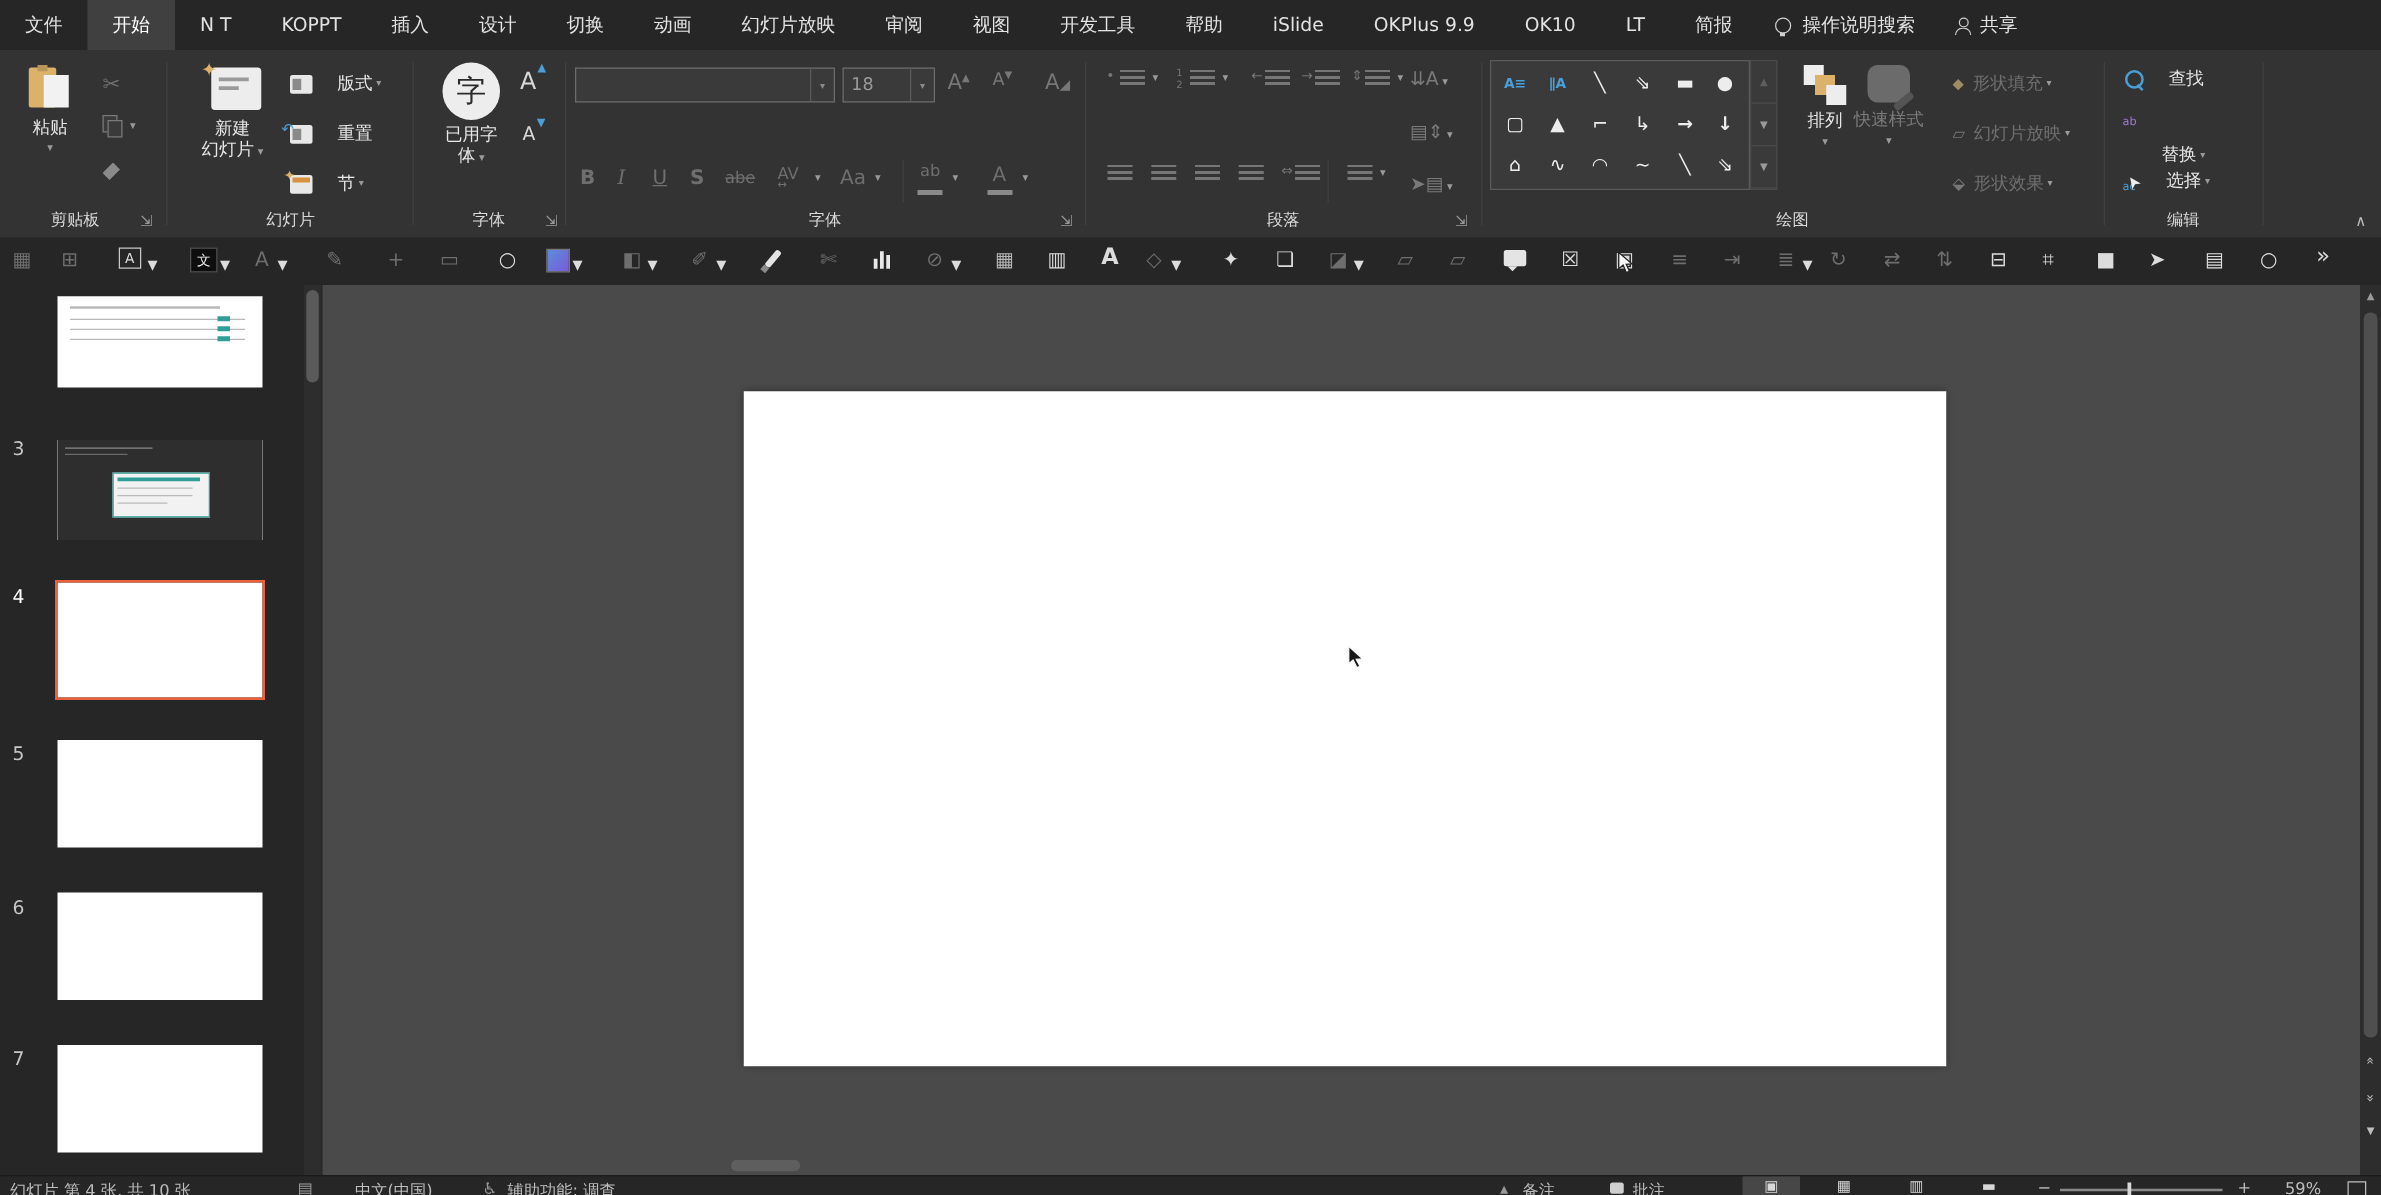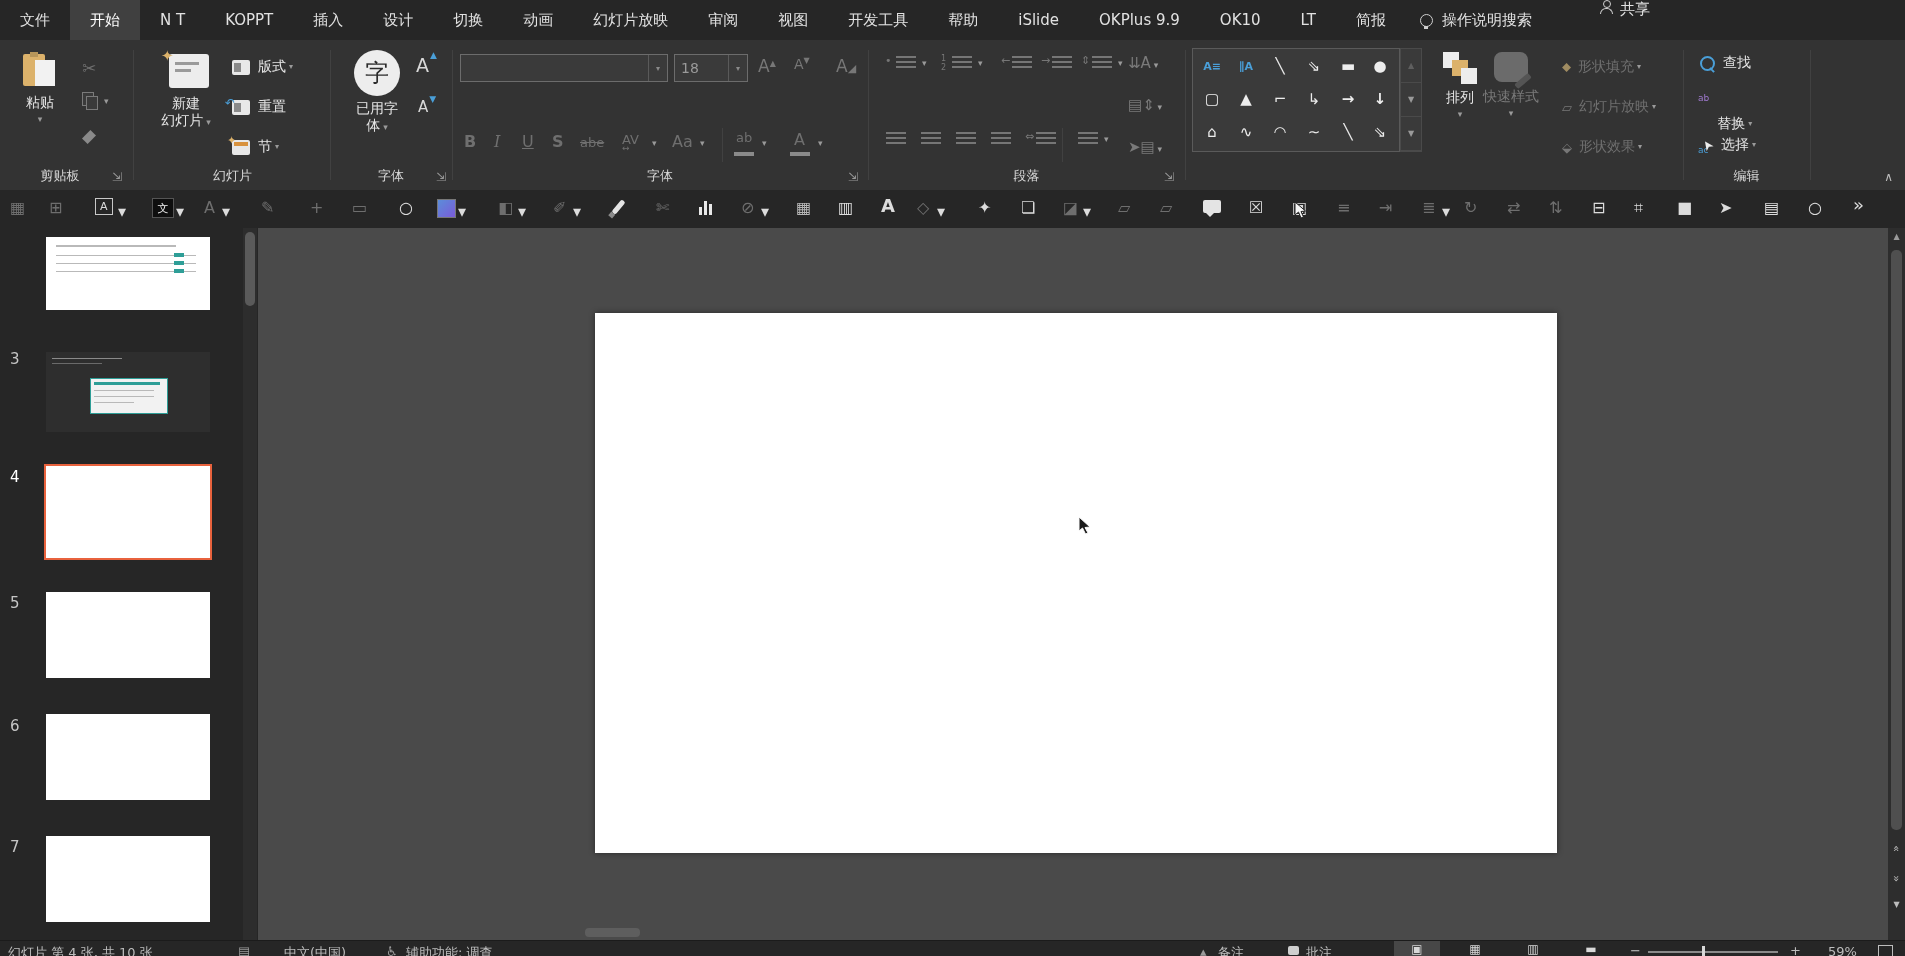--- a/index.html
+++ b/index.html
@@ -10,33 +10,33 @@
     -webkit-font-smoothing:antialiased;
   }
   .abs{position:absolute;}
   
   .menubar{position:absolute;top:0;left:0;width:1905px;height:40px;background:#262626;display:flex;align-items:stretch;font-size:15px;}
   .tab{line-height:40px;padding:0 20px;color:#e2e2e2;white-space:nowrap;}
   .tab.active{background:#404040;color:#fff;}
   .menu-search{position:absolute;left:1420px;top:0;height:40px;display:flex;align-items:center;gap:9px;color:#e2e2e2;}
   .bulb{width:11px;height:11px;border:1.5px solid #cfcfcf;border-radius:50%;position:relative;}
   .bulb::after{content:"";position:absolute;left:2.5px;top:11px;width:4px;height:3px;background:#cfcfcf;}
-  .menu-share{position:absolute;left:1600px;top:0;height:40px;display:flex;gap:8px;color:#e2e2e2;}
+  .menu-share{position:absolute;left:1564px;top:0;height:40px;display:flex;align-items:center;gap:8px;color:#e2e2e2;}
   .person{width:12px;height:12px;position:relative;}
   .person::before{content:"";position:absolute;left:3px;top:0;width:6px;height:6px;border:1.5px solid #cfcfcf;border-radius:50%;}
   .person::after{content:"";position:absolute;left:0;top:8px;width:11px;height:5px;border:1.5px solid #cfcfcf;border-bottom:none;border-radius:6px 6px 0 0;}
   
   .ribbon{position:absolute;top:40px;left:0;width:1905px;height:150px;background:#333333;}
   .vdiv{position:absolute;top:10px;height:130px;width:1px;background:#414141;}
   .glabel{position:absolute;bottom:5px;font-size:13px;color:#d8d8d8;text-align:center;}
   .launcher{position:absolute;bottom:6px;font-size:12px;color:#9a9a9a;}
   .dd::after{content:"▾";font-size:8px;color:#9a9a9a;margin-left:3px;vertical-align:2px;}
   .ddb{font-size:9px;color:#9a9a9a;}
   .bigbtn{position:absolute;display:flex;flex-direction:column;align-items:center;font-size:14px;color:#e6e6e6;line-height:17px;text-align:center;}
-  .smallbtn{position:absolute;display:flex;align-items:center;gap:8px;font-size:14px;color:#e6e6e6;white-space:nowrap;}
+  .smallbtn{position:absolute;display:flex;align-items:center;gap:20px;font-size:14px;color:#e6e6e6;white-space:nowrap;}
   .smallbtn.dim,.dimtxt{color:#7a7a7a;}
   
   .clip-ic{width:34px;height:36px;position:relative;margin-bottom:6px;}
   .clip-ic .board{position:absolute;left:0;top:2px;width:22px;height:32px;background:#dcb26b;border-radius:2px;}
   .clip-ic .knob{position:absolute;left:7px;top:0;width:8px;height:5px;background:#b8965a;}
   .clip-ic .page{position:absolute;left:12px;top:8px;width:20px;height:26px;background:#f2f2f2;}
   .scissors{font-size:17px;color:#6f6f6f;}
   .copy-ic{width:14px;height:16px;position:relative;}
   .copy-ic::before,.copy-ic::after{content:"";position:absolute;width:10px;height:12px;border:1.5px solid #7a7a7a;background:#3a3a3a;}
   .copy-ic::before{left:0;top:0;}
@@ -344,20 +344,21 @@
     <span class="dd">形状填充</span>
   </div>
   <div class="shstack" style="left:1562px;top:58px;">
     <span class="ic">▱</span>
     <span class="dd">幻灯片放映</span>
   </div>
   <div class="shstack" style="left:1562px;top:98px;">
     <span class="ic">⬙</span>
     <span class="dd">形状效果</span>
   </div>
+  <span class="glabel" style="left:1185px;width:498px;">绘图</span>
   <div class="vdiv" style="left:1683px;"></div>
 
   <div class="smallbtn" style="left:1700px;top:14px;">
     <span class="mag"></span>
     <span>查找</span>
   </div>
   <div class="smallbtn" style="left:1698px;top:54px;">
     <span class="abac">
         <span class="t">ab</span>
         <span class="b">ac</span>

